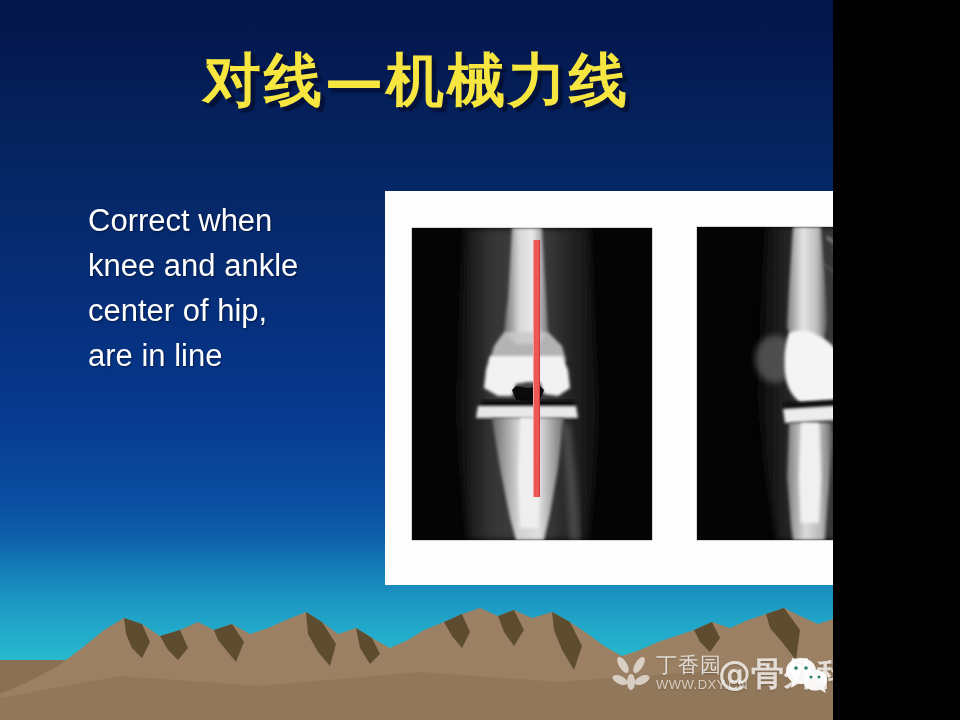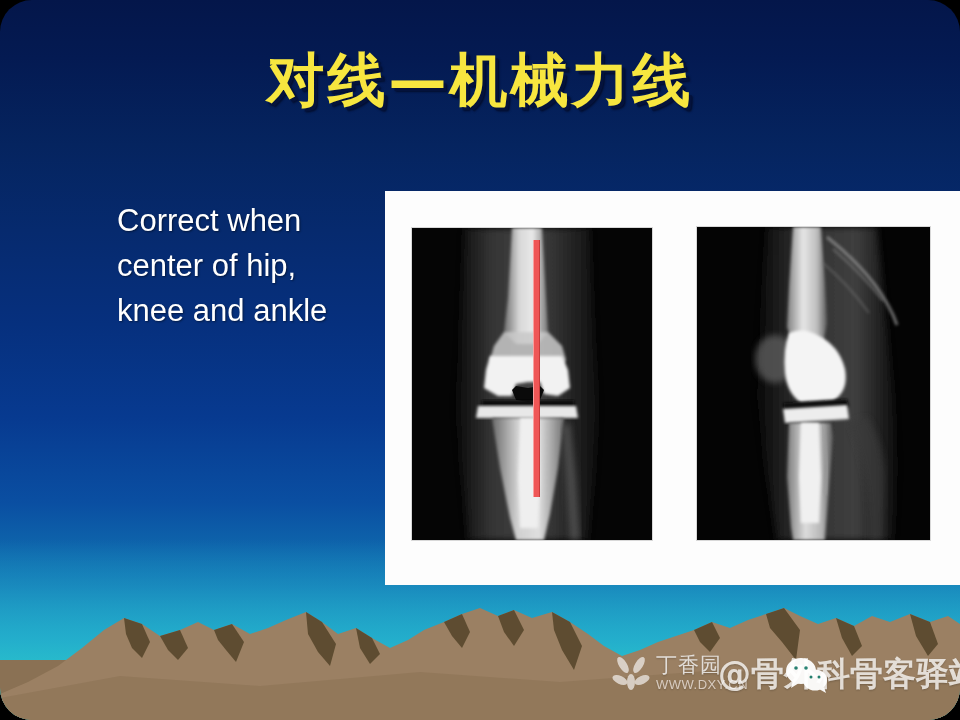--- a/index.html
+++ b/index.html
@@ -2,37 +2,36 @@
 <html><head>
 <meta charset="utf-8">
 <style>
   html, body {
     margin: 0;
     padding: 0;
     background: #000;
   }
   #slide {
     position: relative;
-    width: 960px;
+    width: 833px;
     height: 720px;
     overflow: hidden;
     font-family: "Liberation Sans", sans-serif;
     background: linear-gradient(to bottom,
         #04164a 0%,
         #041a52 8%,
         #05245f 20%,
         #062a6e 32%,
         #06307e 45%,
         #073a90 58%,
         #0a4fa2 70%,
         #1173b2 80%,
         #1c9cc2 88%,
         #27bfcb 94%,
         #2ccbcb 100%);
-    border-radius: 32px;
   }
 
   
   .sky-band {
     position: absolute;
     left: 0;
     right: 0;
     bottom: 0;
     height: 180px;
     background: linear-gradient(to bottom,
@@ -73,21 +72,20 @@
   
   .body-text {
     position: absolute;
     left: 88px;
     top: 198px;
     width: 290px;
     font-size: 31px;
     line-height: 45px;
     color: #ffffff;
     text-shadow: 1px 1px 2px rgba(0,0,0,0.45);
-    margin-left: 29px;
   }
   .body-text .line { display: block; white-space: nowrap; }
 
   .citation {
     position: absolute;
     left: 100px;
     top: 440px;
     font-size: 28px;
     color: #46e8e3;
     text-shadow: 1px 1px 2px rgba(0,0,0,0.4);
@@ -210,22 +208,23 @@
     <path d="M910,24 L930,32 L938,54 L928,66 L916,46 Z" fill="#5e4c31"></path>
 
     <path d="M0,108 L120,86 L260,96 L420,82 L560,92 L720,80 L880,90 L960,84
              L960,130 L0,130 Z" fill="#8a7154" opacity="0.55"></path>
   </svg>
 
   <div class="title">对线—机械力线</div>
 
   <div class="body-text">
     <span class="line">Correct when</span>
+    <span class="line">knee and ankle</span>
     <span class="line">center of hip,</span>
-    <span class="line">knee and ankle</span>
+    <span class="line">are in line</span>
   </div>
 
 
   <div class="panel">
 
     <div class="xray left">
       <svg class="xr-canvas" viewBox="0 0 240 312" preserveAspectRatio="none">
         <defs>
           <linearGradient id="boneG" x1="0" y1="0" x2="1" y2="0">
             <stop offset="0%" stop-color="#6e6e6e"></stop>

